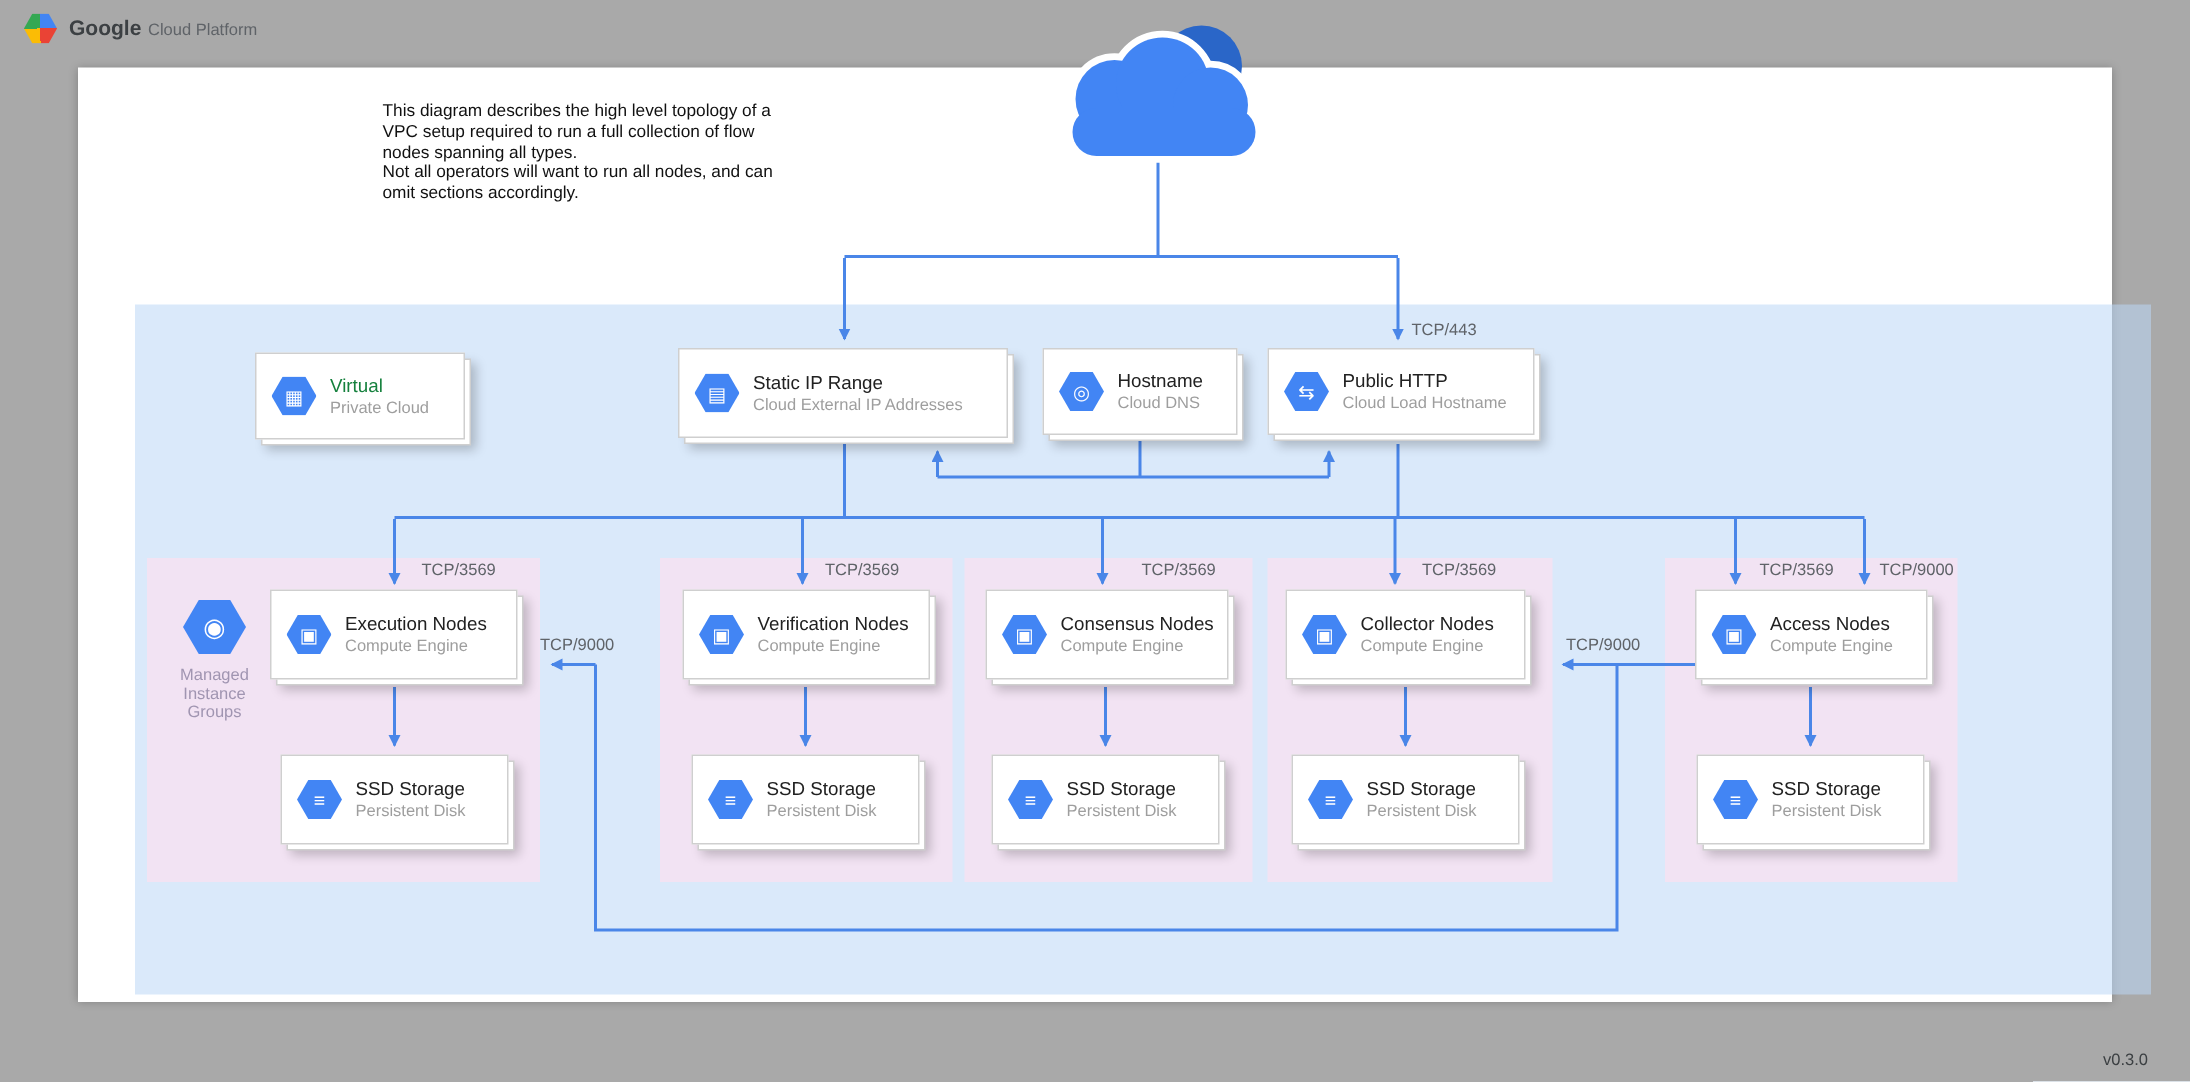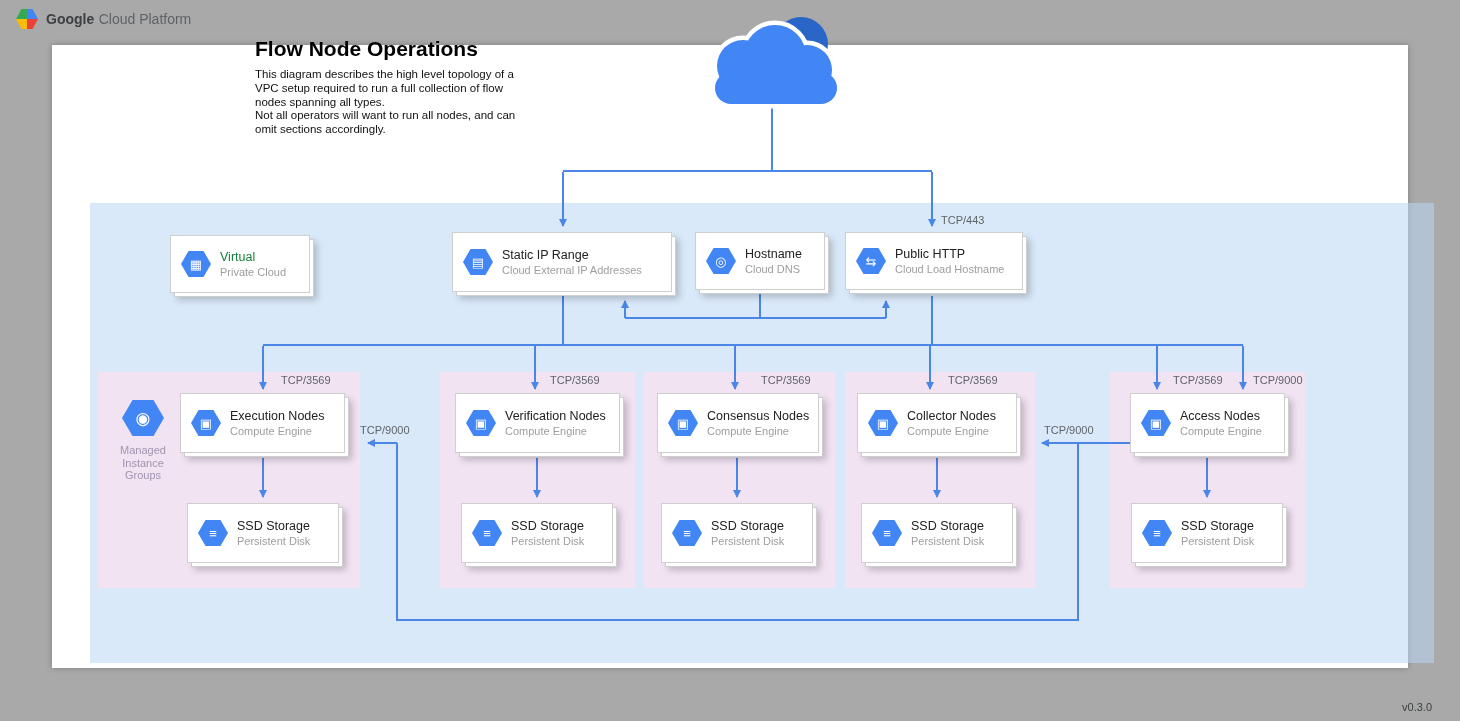--- a/index.html
+++ b/index.html
@@ -34,40 +34,39 @@
 
   .page-title{position:absolute;left:255px;top:37px;font-size:21px;font-weight:bold;color:#000;z-index:4;}
   .page-desc{position:absolute;left:255px;top:68px;width:300px;font-size:11.5px;line-height:13.8px;
              color:#111;white-space:pre-line;z-index:4;}
   .port{position:absolute;font-size:11px;color:#5f6368;z-index:4;white-space:nowrap;}
 
   .topbar{position:absolute;left:16px;top:8px;display:flex;align-items:center;gap:8px;z-index:5;}
   .glogo{width:22px;height:22px;clip-path:polygon(25% 5%,75% 5%,100% 50%,75% 95%,25% 95%,0 50%);
          background:conic-gradient(#4285f4 0 25%,#ea4335 25% 50%,#fbbc05 50% 75%,#34a853 75% 100%);}
   .brand-b{font-weight:bold;color:#3c4043;font-size:14px;}
-  .brand-l{color:#5f6368;font-size:14px;}
+  .brand-l{color:#5f6368;font-size:11px;}
   .version{position:absolute;right:28px;bottom:8px;font-size:11px;color:#3c4043;z-index:5;}
   .cloud{position:absolute;left:683px;top:14px;z-index:4;}
 </style>
 </head>
 <body>
 
 <div class="stage">
 
   <div class="topbar">
     <span class="glogo"></span>
     <span>
       <span class="brand-b">Google</span>
       <span class="brand-l">Cloud Platform</span>
     </span>
   </div>
 
   <div class="canvas"></div>
 
-  <div class="page-title">Flow Node Operations</div>
   <div class="page-desc">This diagram describes the high level topology of a
 VPC setup required to run a full collection of flow
 nodes spanning all types.
 Not all operators will want to run all nodes, and can
 omit sections accordingly.</div>
 
   <div class="cloud">
     <svg width="180" height="96" viewBox="0 0 180 96">
       <circle cx="118" cy="30" r="27" fill="#2a66c8"></circle>
       <g fill="#ffffff" stroke="#ffffff" stroke-width="9" stroke-linejoin="round">

